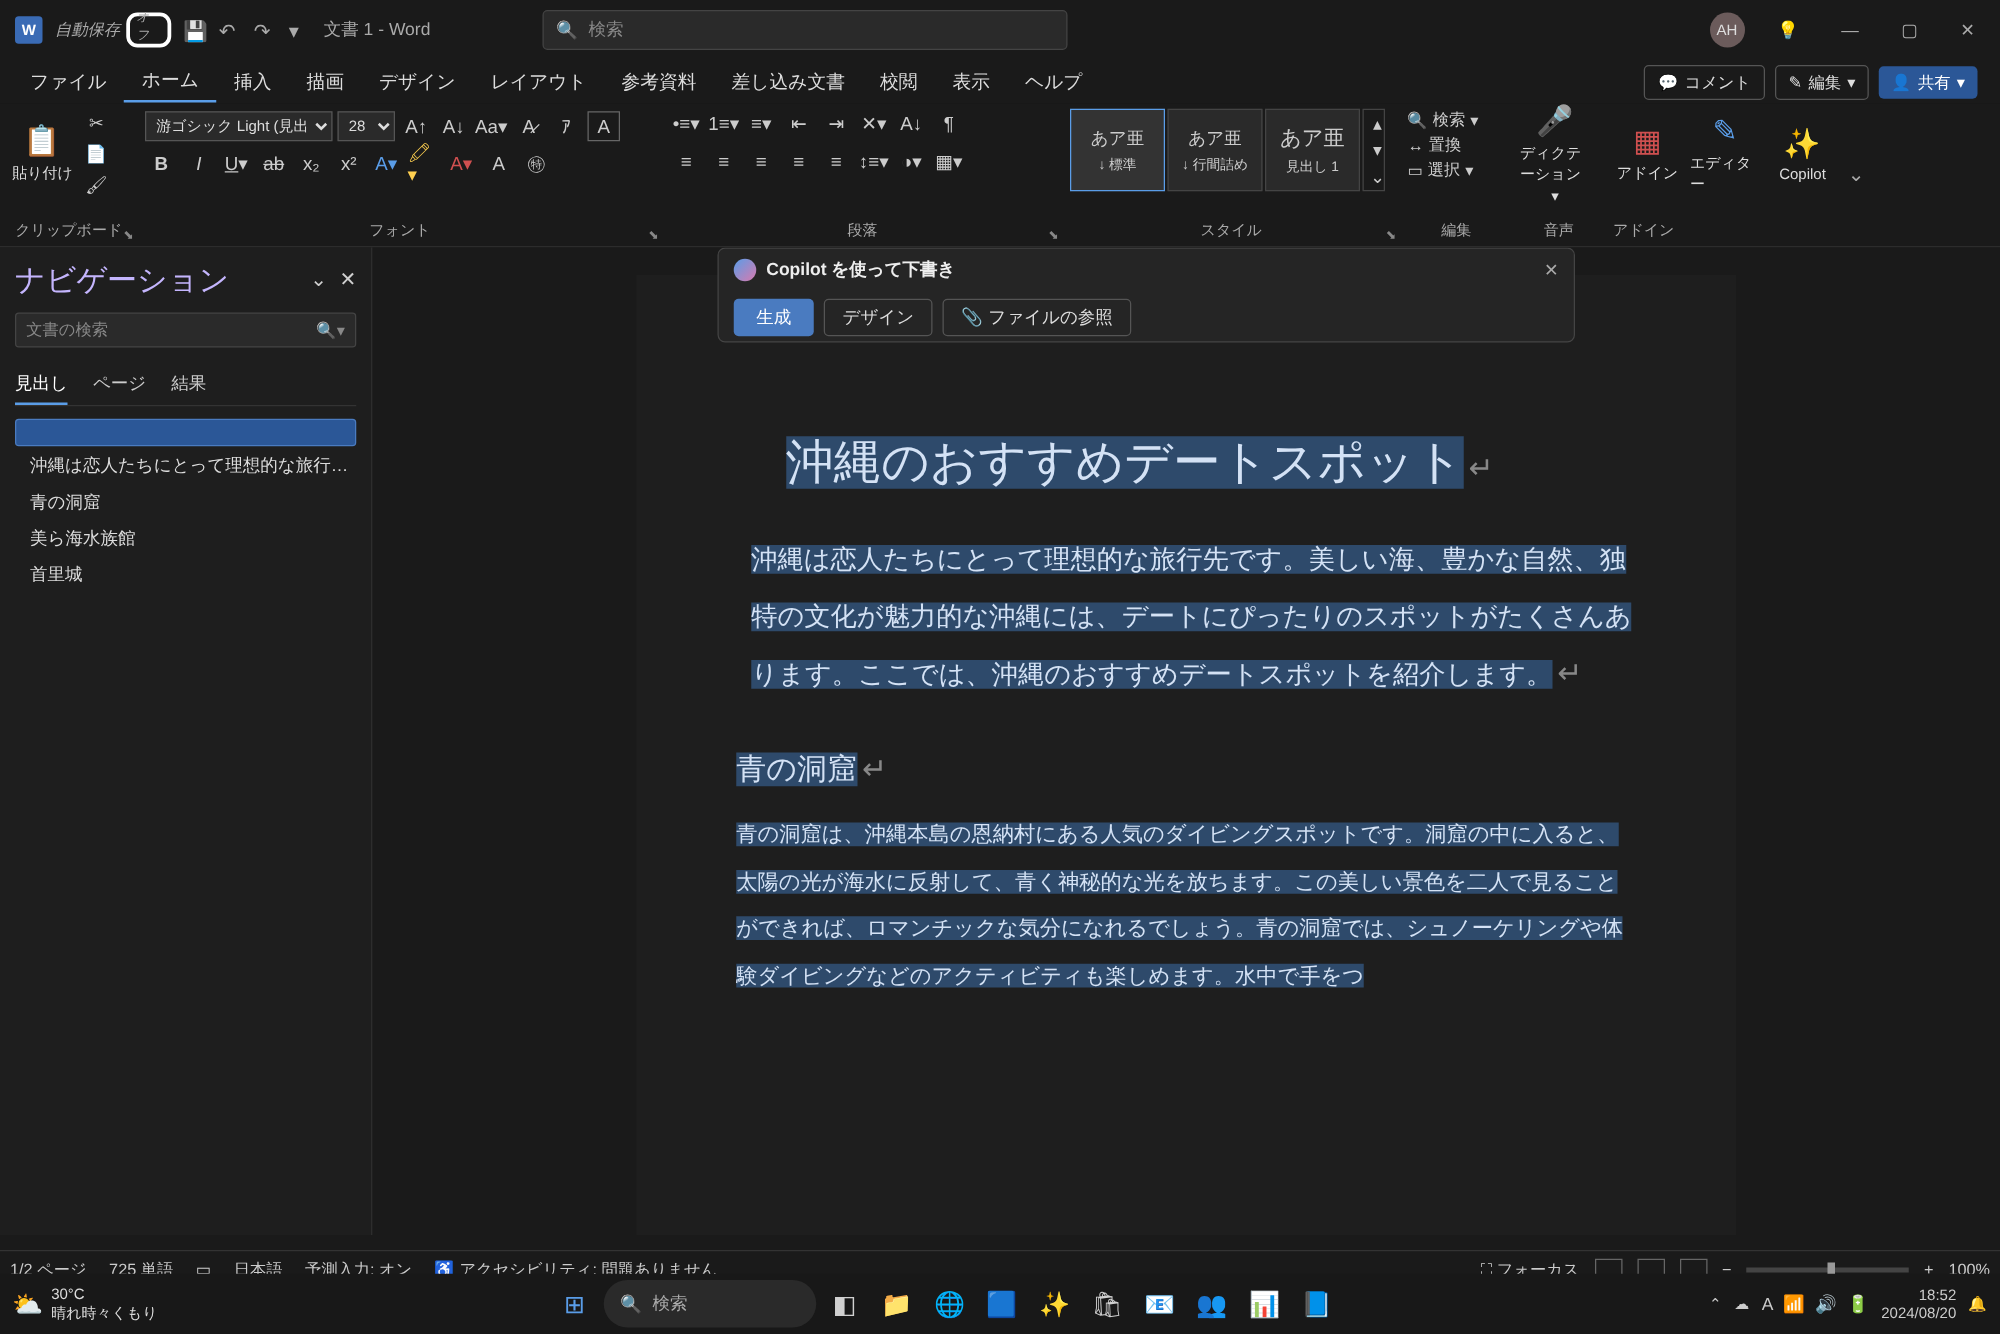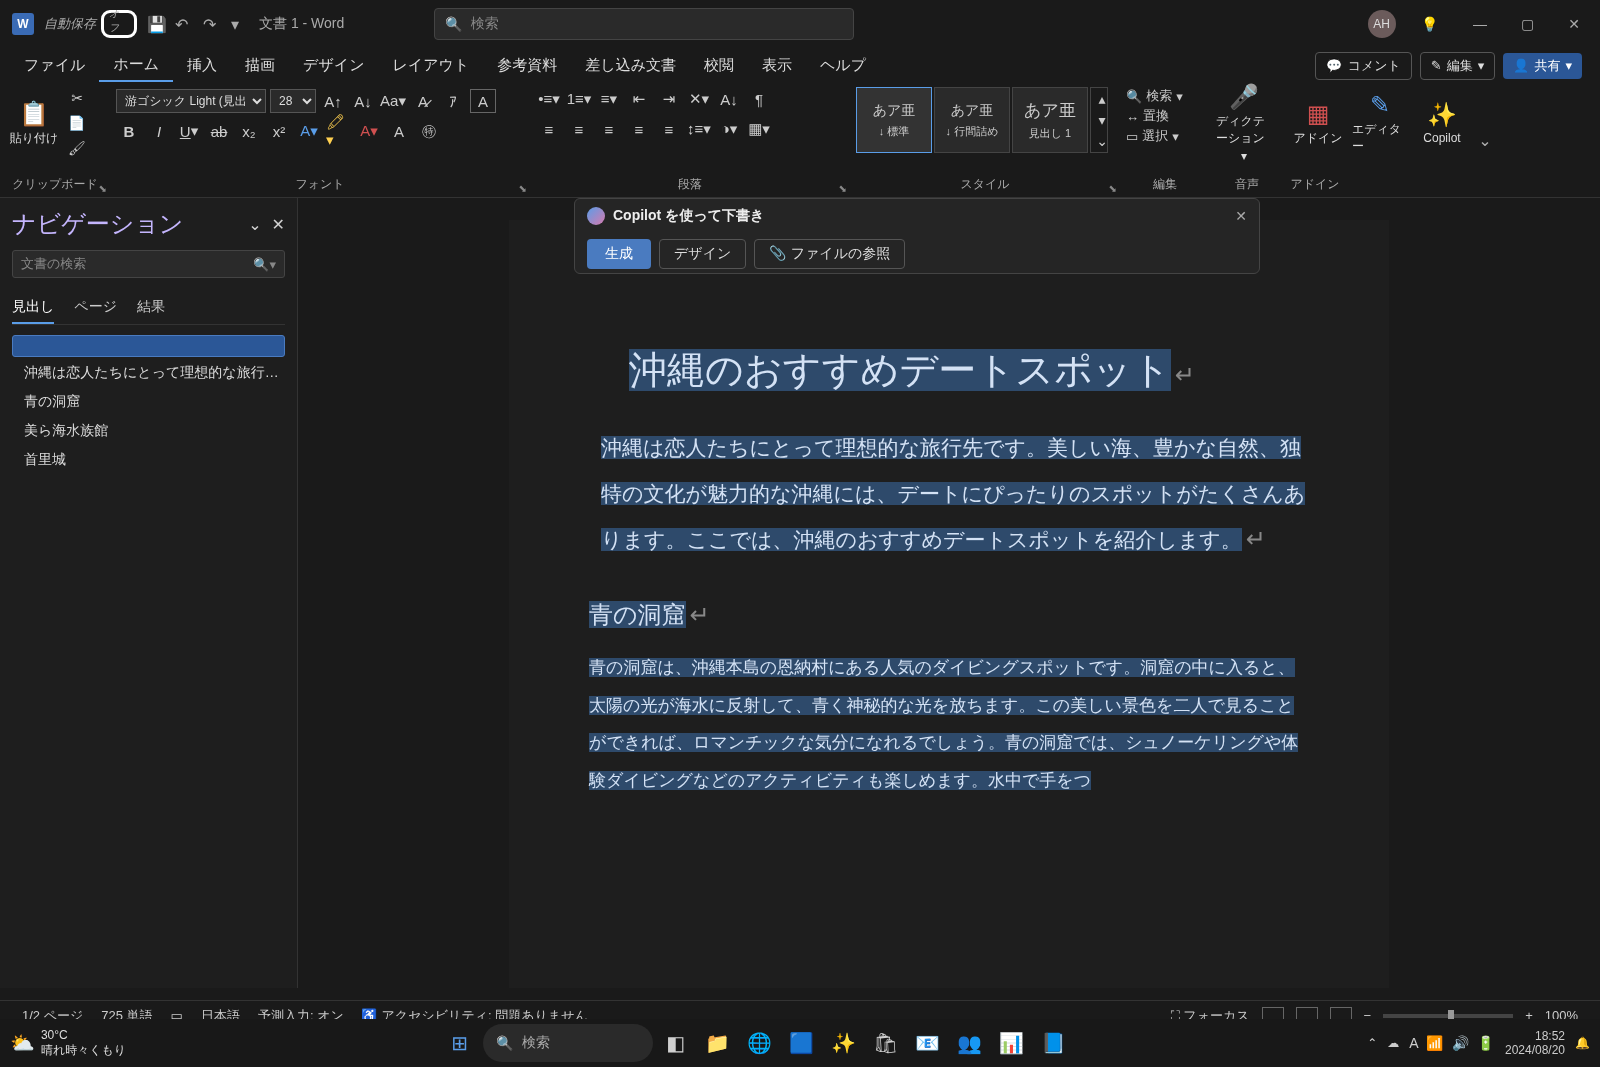--- a/index.html
+++ b/index.html
@@ -81,21 +81,21 @@
 .cd-title { font-size: 14px; font-weight: bold; color: #eee; flex: 1; }
 .cd-close { color: #aaa; font-size: 14px; cursor: pointer; }
 .cd-input-wrap { margin: 4px 12px 8px; border: 1px solid #5a9de8; border-radius: 4px; padding: 8px 10px; background: #1e1e1e; }
 .cd-input-text { font-size: 15px; color: #eee; }
 .cd-counter { font-size: 12px; color: #888; margin-top: 22px; }
 .cd-buttons { display: flex; gap: 8px; padding: 6px 12px 4px; }
 .cd-btn-primary { background: #4a7bc0; color: white; border: none; border-radius: 4px; padding: 5px 18px; font-size: 14px; }
 .cd-btn-sec { background: transparent; border: 1px solid #555; color: #ddd; border-radius: 4px; padding: 5px 14px; font-size: 14px; }
 
 
-.statusbar { position: absolute; bottom: 37px; left: 0; right: 0; height: 30px; background: #1a1a1a; border-top: 1px solid #333; display: flex; align-items: center; padding: 0 22px; font-size: 13px; color: #ccc; gap: 18px; }
+.statusbar { position: absolute; bottom: 37px; left: 0; right: 0; height: 30px; background: #1a1a1a; border-top: 1px solid #333; display: flex; align-items: center; padding: 0 8px; font-size: 13px; color: #ccc; gap: 18px; }
 .status-right { margin-left: auto; display: flex; align-items: center; gap: 12px; }
 .zoom-slider { width: 130px; height: 4px; background: #444; position: relative; }
 .zoom-thumb { position: absolute; left: 50%; top: -4px; width: 6px; height: 12px; background: #999; }
 .view-btn { width: 22px; height: 18px; border: 1px solid #666; }
 
 
 .taskbar { position: absolute; bottom: 0; left: 0; right: 0; height: 48px; background: #181818; display: flex; align-items: center; padding: 0 10px; gap: 6px; }
 .weather { display: flex; flex-direction: column; font-size: 12px; color: #ddd; margin-right: 20px; }
 .task-search { display: flex; align-items: center; gap: 8px; background: #2a2a2a; border-radius: 20px; padding: 5px 14px; color: #aaa; font-size: 14px; width: 170px; }
 .task-center { margin: 0 auto; display: flex; gap: 4px; }

